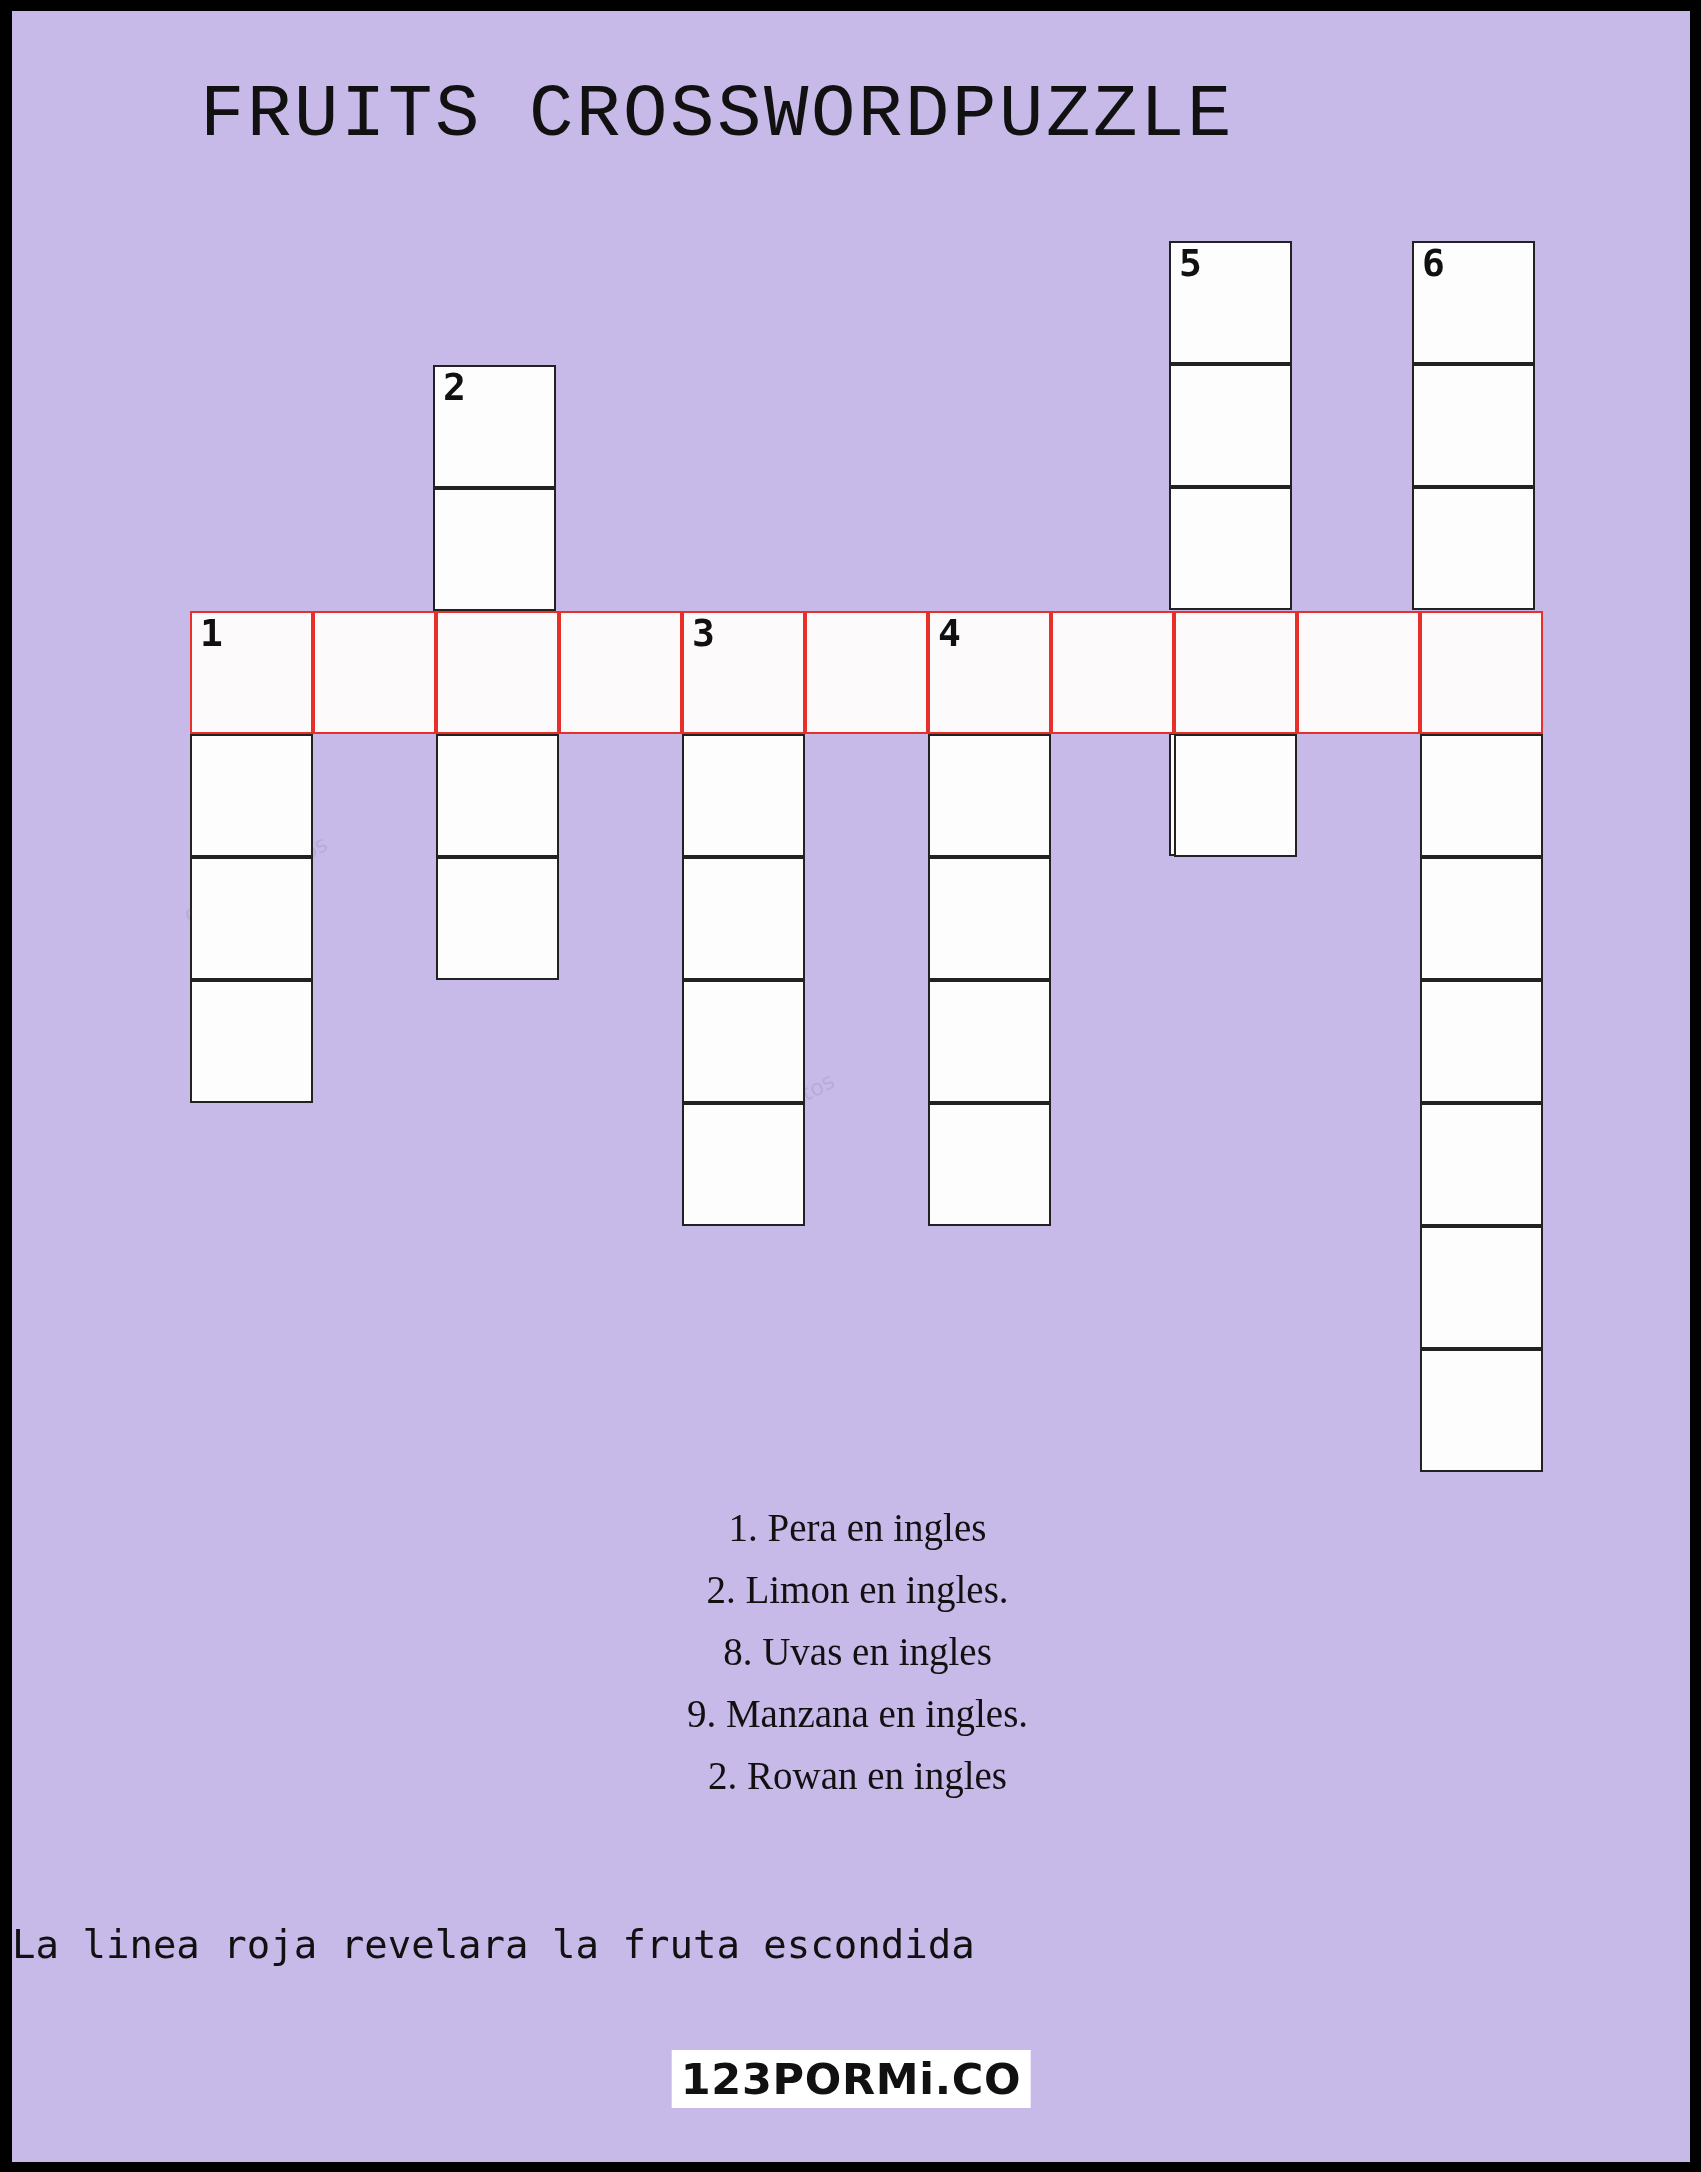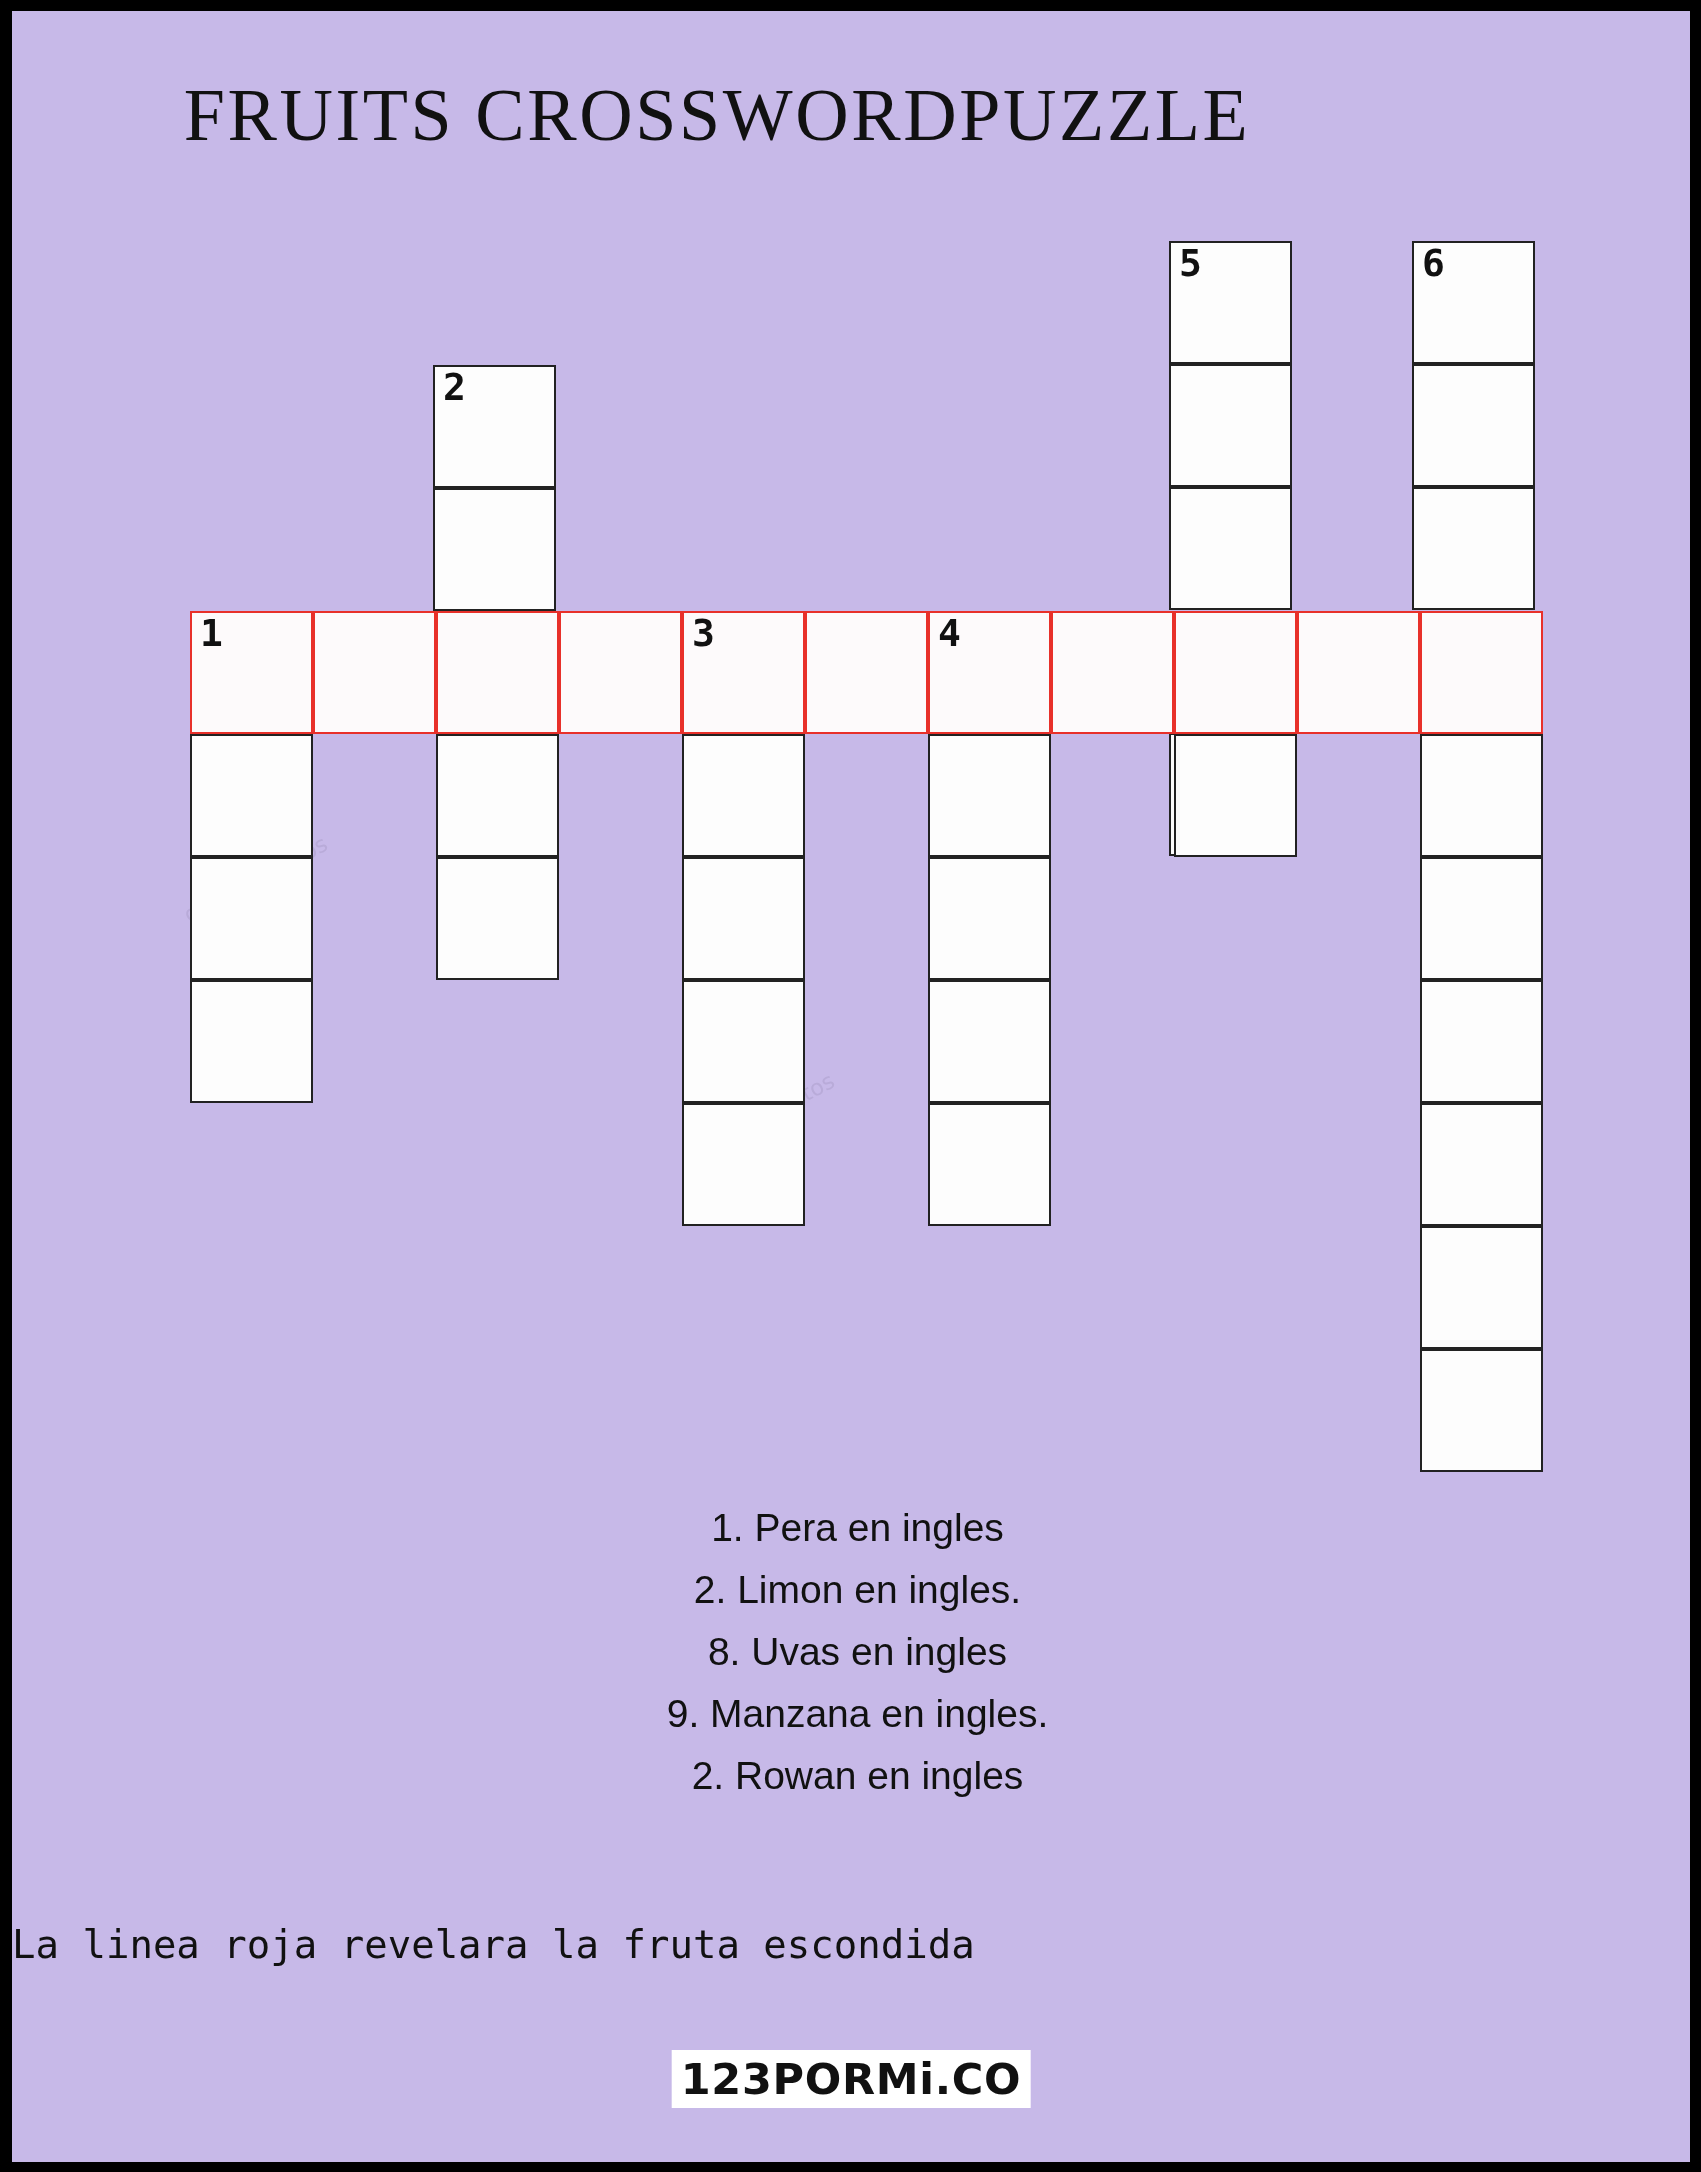--- a/index.html
+++ b/index.html
@@ -21,21 +21,21 @@
     height: 2151px;
     background: #c7b9e8;
     overflow: hidden;
   }
   #title {
     position: absolute;
     left: 0;
     top: 62px;
     width: 1410px;
     text-align: center;
-    font-family: Liberation Serif, serif;
+    font-family: Liberation Mono, monospace;
     font-size: 74px;
     letter-spacing: 2.6px;
     color: #111111;
     white-space: nowrap;
   }
   .cell {
     position: absolute;
     background: #fdfdfd;
     border: 2px solid #222222;
     box-sizing: border-box;
@@ -55,21 +55,21 @@
     line-height: 1;
   }
   #clues {
     position: absolute;
     left: 0;
     top: 1486px;
     width: 1678px;
     text-align: center;
   }
   #clues .clue {
-    font-family: Liberation Sans, sans-serif;
+    font-family: Liberation Serif, serif;
     font-size: 39px;
     color: #111111;
     line-height: 62px;
     white-space: nowrap;
     padding-left: 13px;
   }
   #hint {
     position: absolute;
     left: 0;
     top: 1911px;

